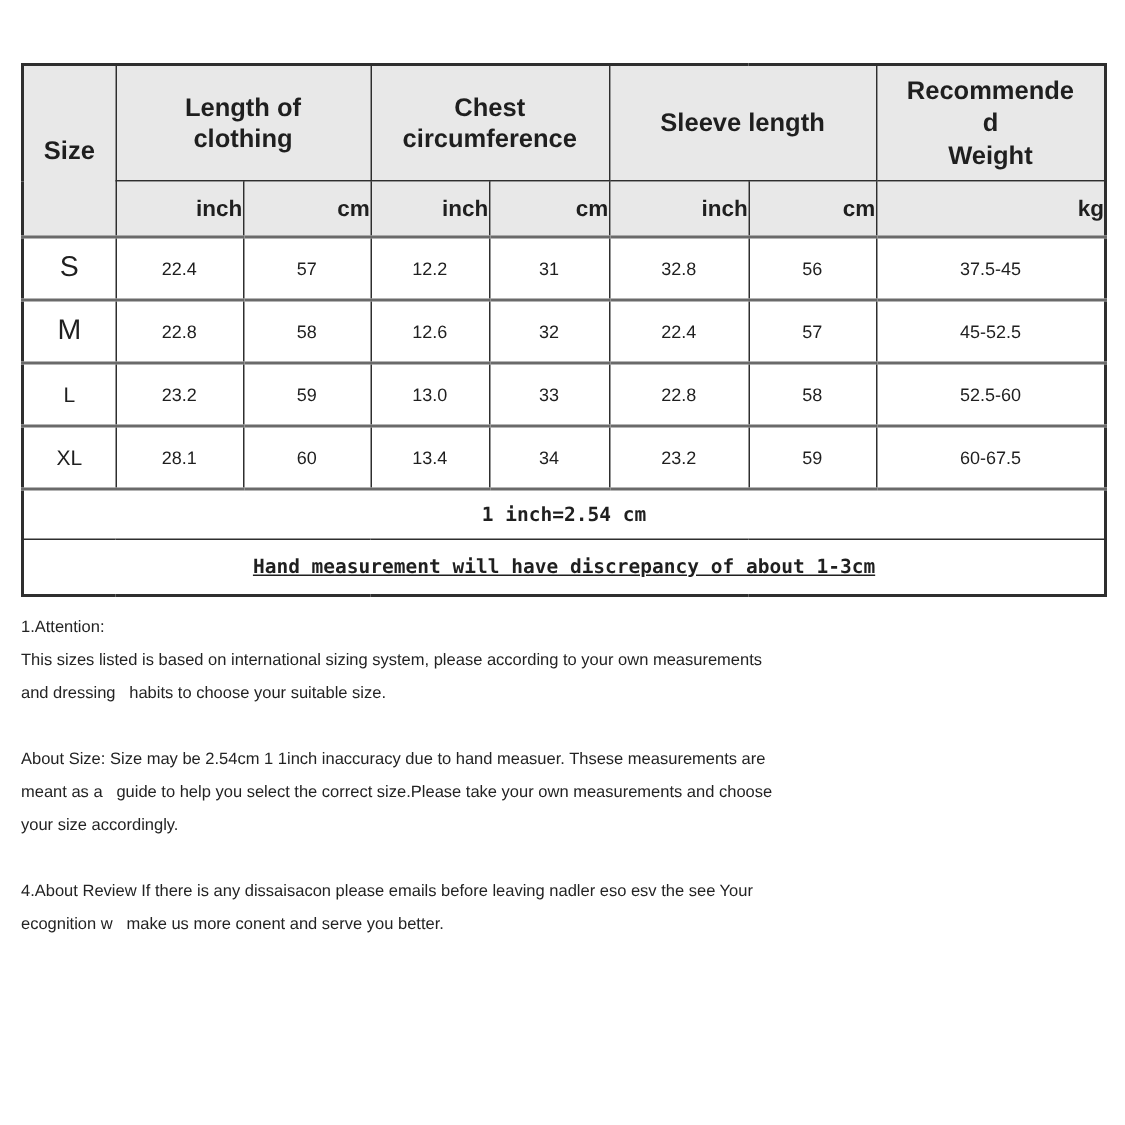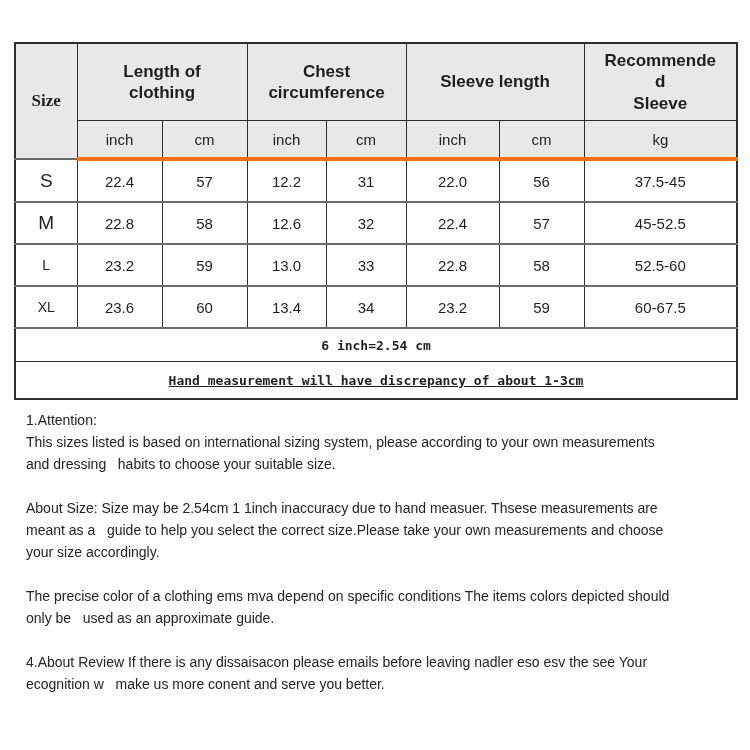--- a/index.html
+++ b/index.html
@@ -38,53 +38,52 @@
     background: #e8e8e8;
     font-size: 17px;
     font-weight: bold;
     white-space: pre-line;
     line-height: 1.25;
   }
   th.corner-size {
     background: #e8e8e8;
     font-size: 18px;
     font-weight: bold;
-    font-family: Liberation Serif, serif;
   }
   tr.units-row th {
     height: 36px;
     background: #e8e8e8;
     font-size: 15px;
-    font-weight: normal;
-    border-bottom: 4px solid #f97316;
+    font-weight: bold;
+    border-bottom: 1px solid #f97316;
+    text-align: right;
   }
   tr.data-row td {
     height: 40px;
-    font-size: 15px;
+    font-size: 12px;
     border-top: 2px solid #6a6a6a;
     border-bottom: 2px solid #6a6a6a;
     background: #ffffff;
   }
   tr.data-row td.size-cell-large { font-size: 19px; }
   tr.data-row td.size-cell-small { font-size: 14px; }
   tr.footnote-row td {
     font-family: "DejaVu Sans Mono", monospace;
     font-weight: bold;
     font-size: 13px;
     background: #ffffff;
   }
   tr.footnote-row.fn-1 td { height: 32px; }
   tr.footnote-row.fn-2 td { height: 36px; text-decoration: underline; }
   
   .notes {
     margin-top: 9px;
-    font-size: 14px;
+    font-size: 11px;
     line-height: 22px;
     color: #232323;
-    margin-left: 12px;
   }
   .note-section { margin-bottom: 22px; }
   .note-heading { white-space: pre-wrap; }
   .note-body { white-space: pre-wrap; }
 </style>
 </head>
 <body>
 
 <div class="page">
 
@@ -102,40 +101,40 @@
     <thead>
       <tr class="group-row">
         <th class="corner-size" rowspan="2">Size</th>
         <th colspan="2">Length of
 clothing</th>
         <th colspan="2">Chest
 circumference</th>
         <th colspan="2">Sleeve length</th>
         <th>Recommende
 d
-Sleeve</th>
+Weight</th>
       </tr>
       <tr class="units-row">
         <th>inch</th>
         <th>cm</th>
         <th>inch</th>
         <th>cm</th>
         <th>inch</th>
         <th>cm</th>
         <th>kg</th>
       </tr>
     </thead>
     <tbody>
       <tr class="data-row">
         <td class="size-cell-large">S</td>
         <td>22.4</td>
         <td>57</td>
         <td>12.2</td>
         <td>31</td>
-        <td>22.0</td>
+        <td>32.8</td>
         <td>56</td>
         <td>37.5-45</td>
       </tr>
       <tr class="data-row">
         <td class="size-cell-large">M</td>
         <td>22.8</td>
         <td>58</td>
         <td>12.6</td>
         <td>32</td>
         <td>22.4</td>
@@ -147,51 +146,49 @@
         <td>23.2</td>
         <td>59</td>
         <td>13.0</td>
         <td>33</td>
         <td>22.8</td>
         <td>58</td>
         <td>52.5-60</td>
       </tr>
       <tr class="data-row">
         <td class="size-cell-small">XL</td>
-        <td>23.6</td>
+        <td>28.1</td>
         <td>60</td>
         <td>13.4</td>
         <td>34</td>
         <td>23.2</td>
         <td>59</td>
         <td>60-67.5</td>
       </tr>
       <tr class="footnote-row fn-1">
-        <td colspan="8">6 inch=2.54 cm</td>
+        <td colspan="8">1 inch=2.54 cm</td>
       </tr>
       <tr class="footnote-row fn-2">
         <td colspan="8">Hand measurement will have discrepancy of about 1-3cm</td>
       </tr>
     </tbody>
   </table>
 
   <div class="notes">
     <div class="note-section">
       <div class="note-heading">1.Attention:</div>
       <div class="note-body">This sizes listed is based on international sizing system, please according to your own measurements
 and dressing   habits to choose your suitable size.</div>
     </div>
     <div class="note-section">
       <div class="note-body">About Size: Size may be 2.54cm 1 1inch inaccuracy due to hand measuer. Thsese measurements are
 meant as a   guide to help you select the correct size.Please take your own measurements and choose
 your size accordingly.</div>
     </div>
     <div class="note-section">
-      <div class="note-body">The precise color of a clothing ems mva depend on specific conditions The items colors depicted should
-only be   used as an approximate guide.</div>
     </div>
     <div class="note-section">
       <div class="note-body">4.About Review If there is any dissaisacon please emails before leaving nadler eso esv the see Your
 ecognition w   make us more conent and serve you better.</div>
     </div>
   </div>
 
 </div>
 
 </body></html>

